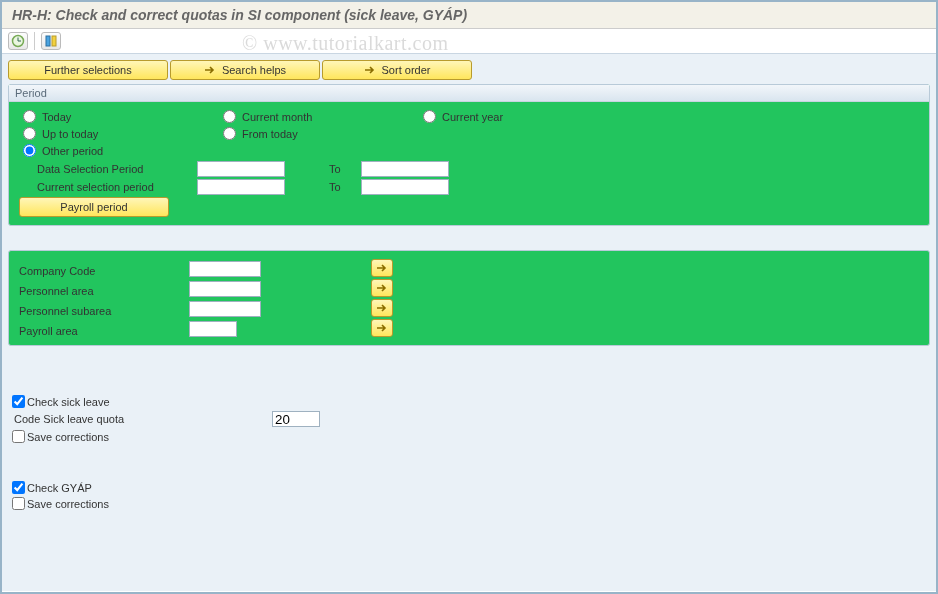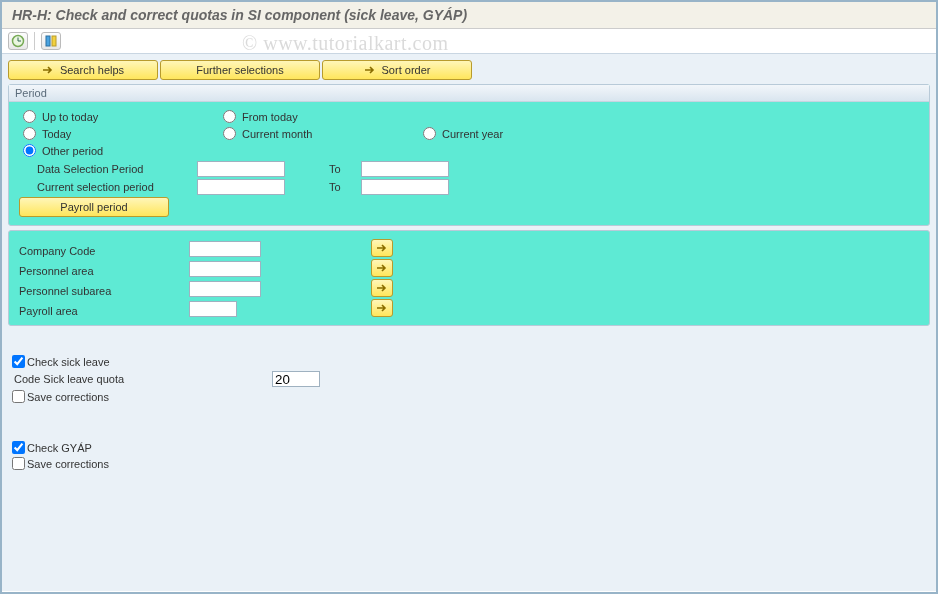--- a/index.html
+++ b/index.html
@@ -70,22 +70,22 @@
     font-size: 11px;
     color: #333;
     cursor: pointer;
     min-width: 120px;
     justify-content: center;
   }
   .sap-btn + .sap-btn { margin-left: 2px;}
   .groupbox {
     border: 1px solid #b8cad8;
     border-radius: 3px;
-    margin-bottom: 4px;
-    background: #5eead4;
+    margin-bottom: 24px;
+    background: #22c55e;
   }
   .groupbox .gtitle {
     background: linear-gradient(#f2f6fa,#d9e5ef);
     border-bottom: 1px solid #c6d4e0;
     padding: 2px 6px;
     font-size: 11px;
     color: #5a6b7a;
   }
   .gbody { padding: 6px 10px; }
   .radio-row { display:flex; gap:10px; margin:2px 0;}
@@ -139,62 +139,62 @@
           <rect x="8" y="2" width="4" height="10" fill="#f2d13e" stroke="#b89b2d"></rect>
         </svg>
     </span>
   </div>
 
   <div class="watermark">© www.tutorialkart.com</div>
 
   <div class="content">
 
     <div class="btnrow">
-      <span class="sap-btn" style="min-width:150px">
-        <svg width="12" height="10" viewBox="0 0 12 10">
-            <path d="M1 5h7M6 2l3 3-3 3" stroke="#8a6d00" stroke-width="1.6" fill="none"></path>
-          </svg>
-        <span>Search helps</span>
-      </span>
       <span class="sap-btn" style="min-width:160px">
         <span>Further selections</span>
       </span>
       <span class="sap-btn" style="min-width:150px">
         <svg width="12" height="10" viewBox="0 0 12 10">
             <path d="M1 5h7M6 2l3 3-3 3" stroke="#8a6d00" stroke-width="1.6" fill="none"></path>
           </svg>
+        <span>Search helps</span>
+      </span>
+      <span class="sap-btn" style="min-width:150px">
+        <svg width="12" height="10" viewBox="0 0 12 10">
+            <path d="M1 5h7M6 2l3 3-3 3" stroke="#8a6d00" stroke-width="1.6" fill="none"></path>
+          </svg>
         <span>Sort order</span>
       </span>
     </div>
 
     <div class="groupbox">
       <div class="gtitle">Period</div>
       <div class="gbody">
         <div class="radio-row">
           <span class="radio-col1"><label class="r">
                 <input type="radio" name="pd" style="">
-                <span>Up to today</span>
+                <span>Today</span>
               </label></span>
           <span class="radio-col2"><label class="r">
                 <input type="radio" name="pd" style="">
-                <span>From today</span>
+                <span>Current month</span>
+              </label></span>
+          <span><label class="r">
+                <input type="radio" name="pd" style="">
+                <span>Current year</span>
               </label></span>
         </div>
         <div class="radio-row">
           <span class="radio-col1"><label class="r">
                 <input type="radio" name="pd" style="">
-                <span>Today</span>
+                <span>Up to today</span>
               </label></span>
           <span class="radio-col2"><label class="r">
                 <input type="radio" name="pd" style="">
-                <span>Current month</span>
-              </label></span>
-          <span><label class="r">
-                <input type="radio" name="pd" style="">
-                <span>Current year</span>
+                <span>From today</span>
               </label></span>
         </div>
         <div class="radio-row">
           <span class="radio-col1"><label class="r">
                 <input type="radio" name="pd" checked="" style="">
                 <span>Other period</span>
               </label></span>
         </div>
         <div class="field-row">
           <span class="label1">Data Selection Period</span>

